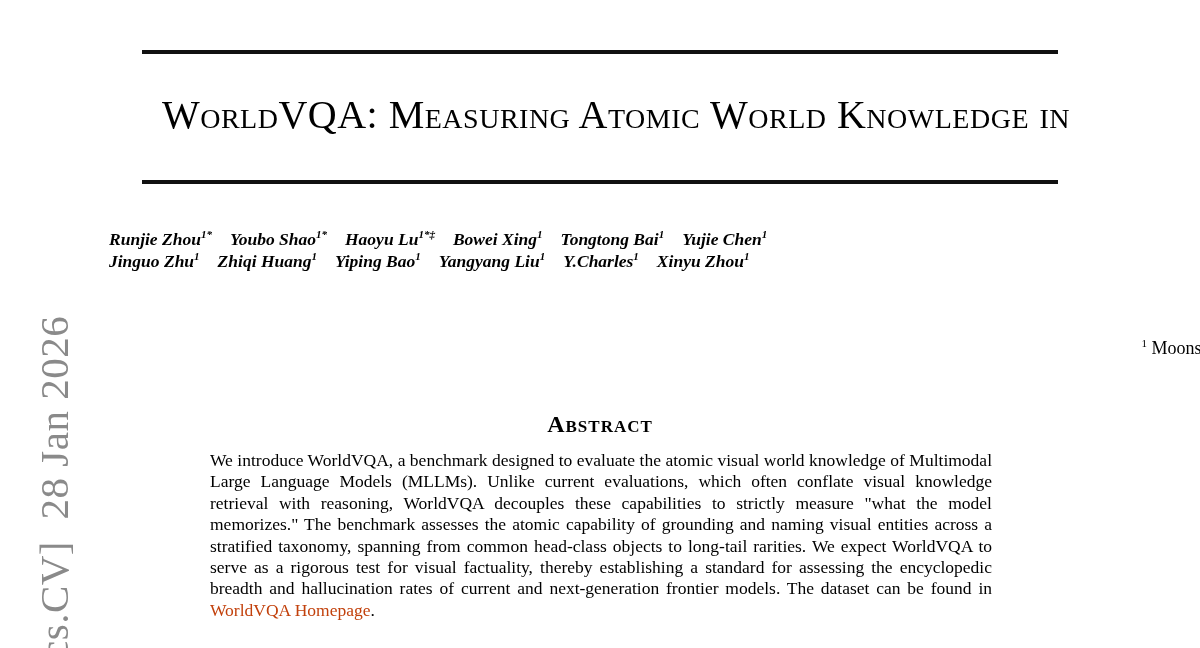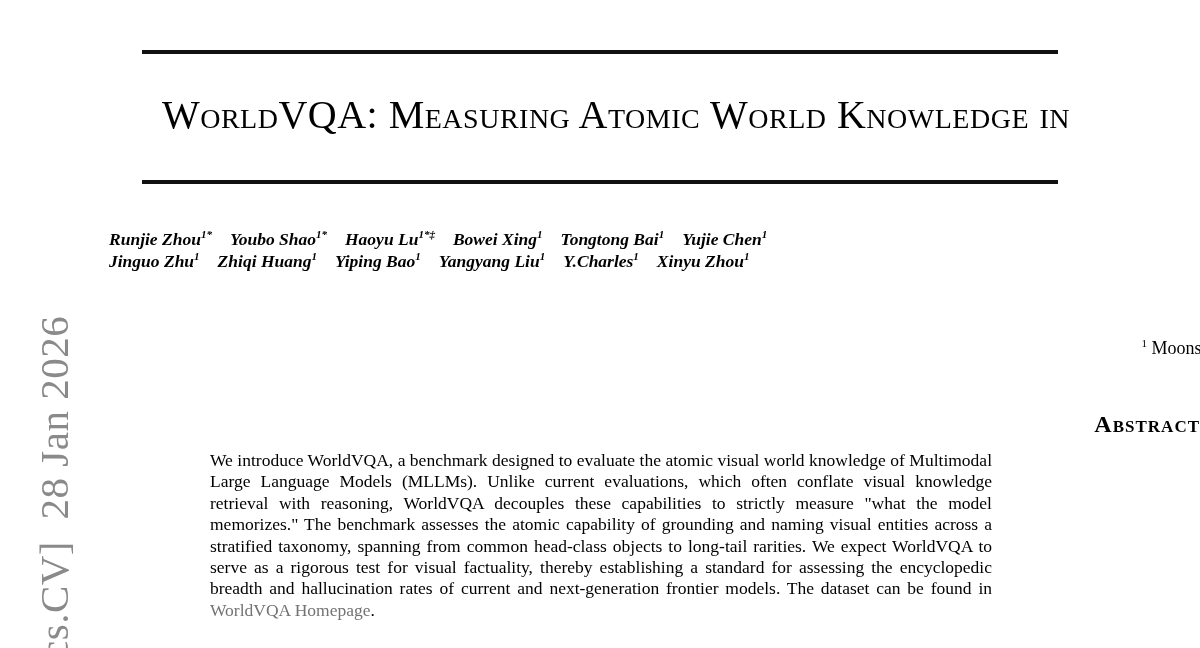--- a/index.html
+++ b/index.html
@@ -53,38 +53,38 @@
     top: 338px;
     text-align: right;
     font-size: 18px;
     padding-left: 47px;
   }
   .abstract-heading {
     position: absolute;
     left: 0;
     width: 1200px;
     top: 411px;
-    text-align: right;
+    text-align: center;
     font-variant: small-caps;
     font-weight: bold;
     font-size: 24px;
     letter-spacing: 1px;
     margin: 0;
   }
   .abstract-body {
     position: absolute;
     left: 210px;
     width: 782px;
     top: 450px;
     font-size: 17.5px;
     line-height: 21.4px;
     text-align: justify;
     margin: 0;
   }
-  .homepage-link { color: #737373; text-decoration: none; cursor: pointer; }
+  .homepage-link { color: #c2410c; text-decoration: none; cursor: pointer; }
   .arxiv-stamp {
     position: absolute;
     left: 30px;
     top: 659px;
     transform-origin: 0 0;
     transform: rotate(-90deg);
     font-size: 41px;
     color: #8a8a8a;
     white-space: pre;
     letter-spacing: 0.5px;

